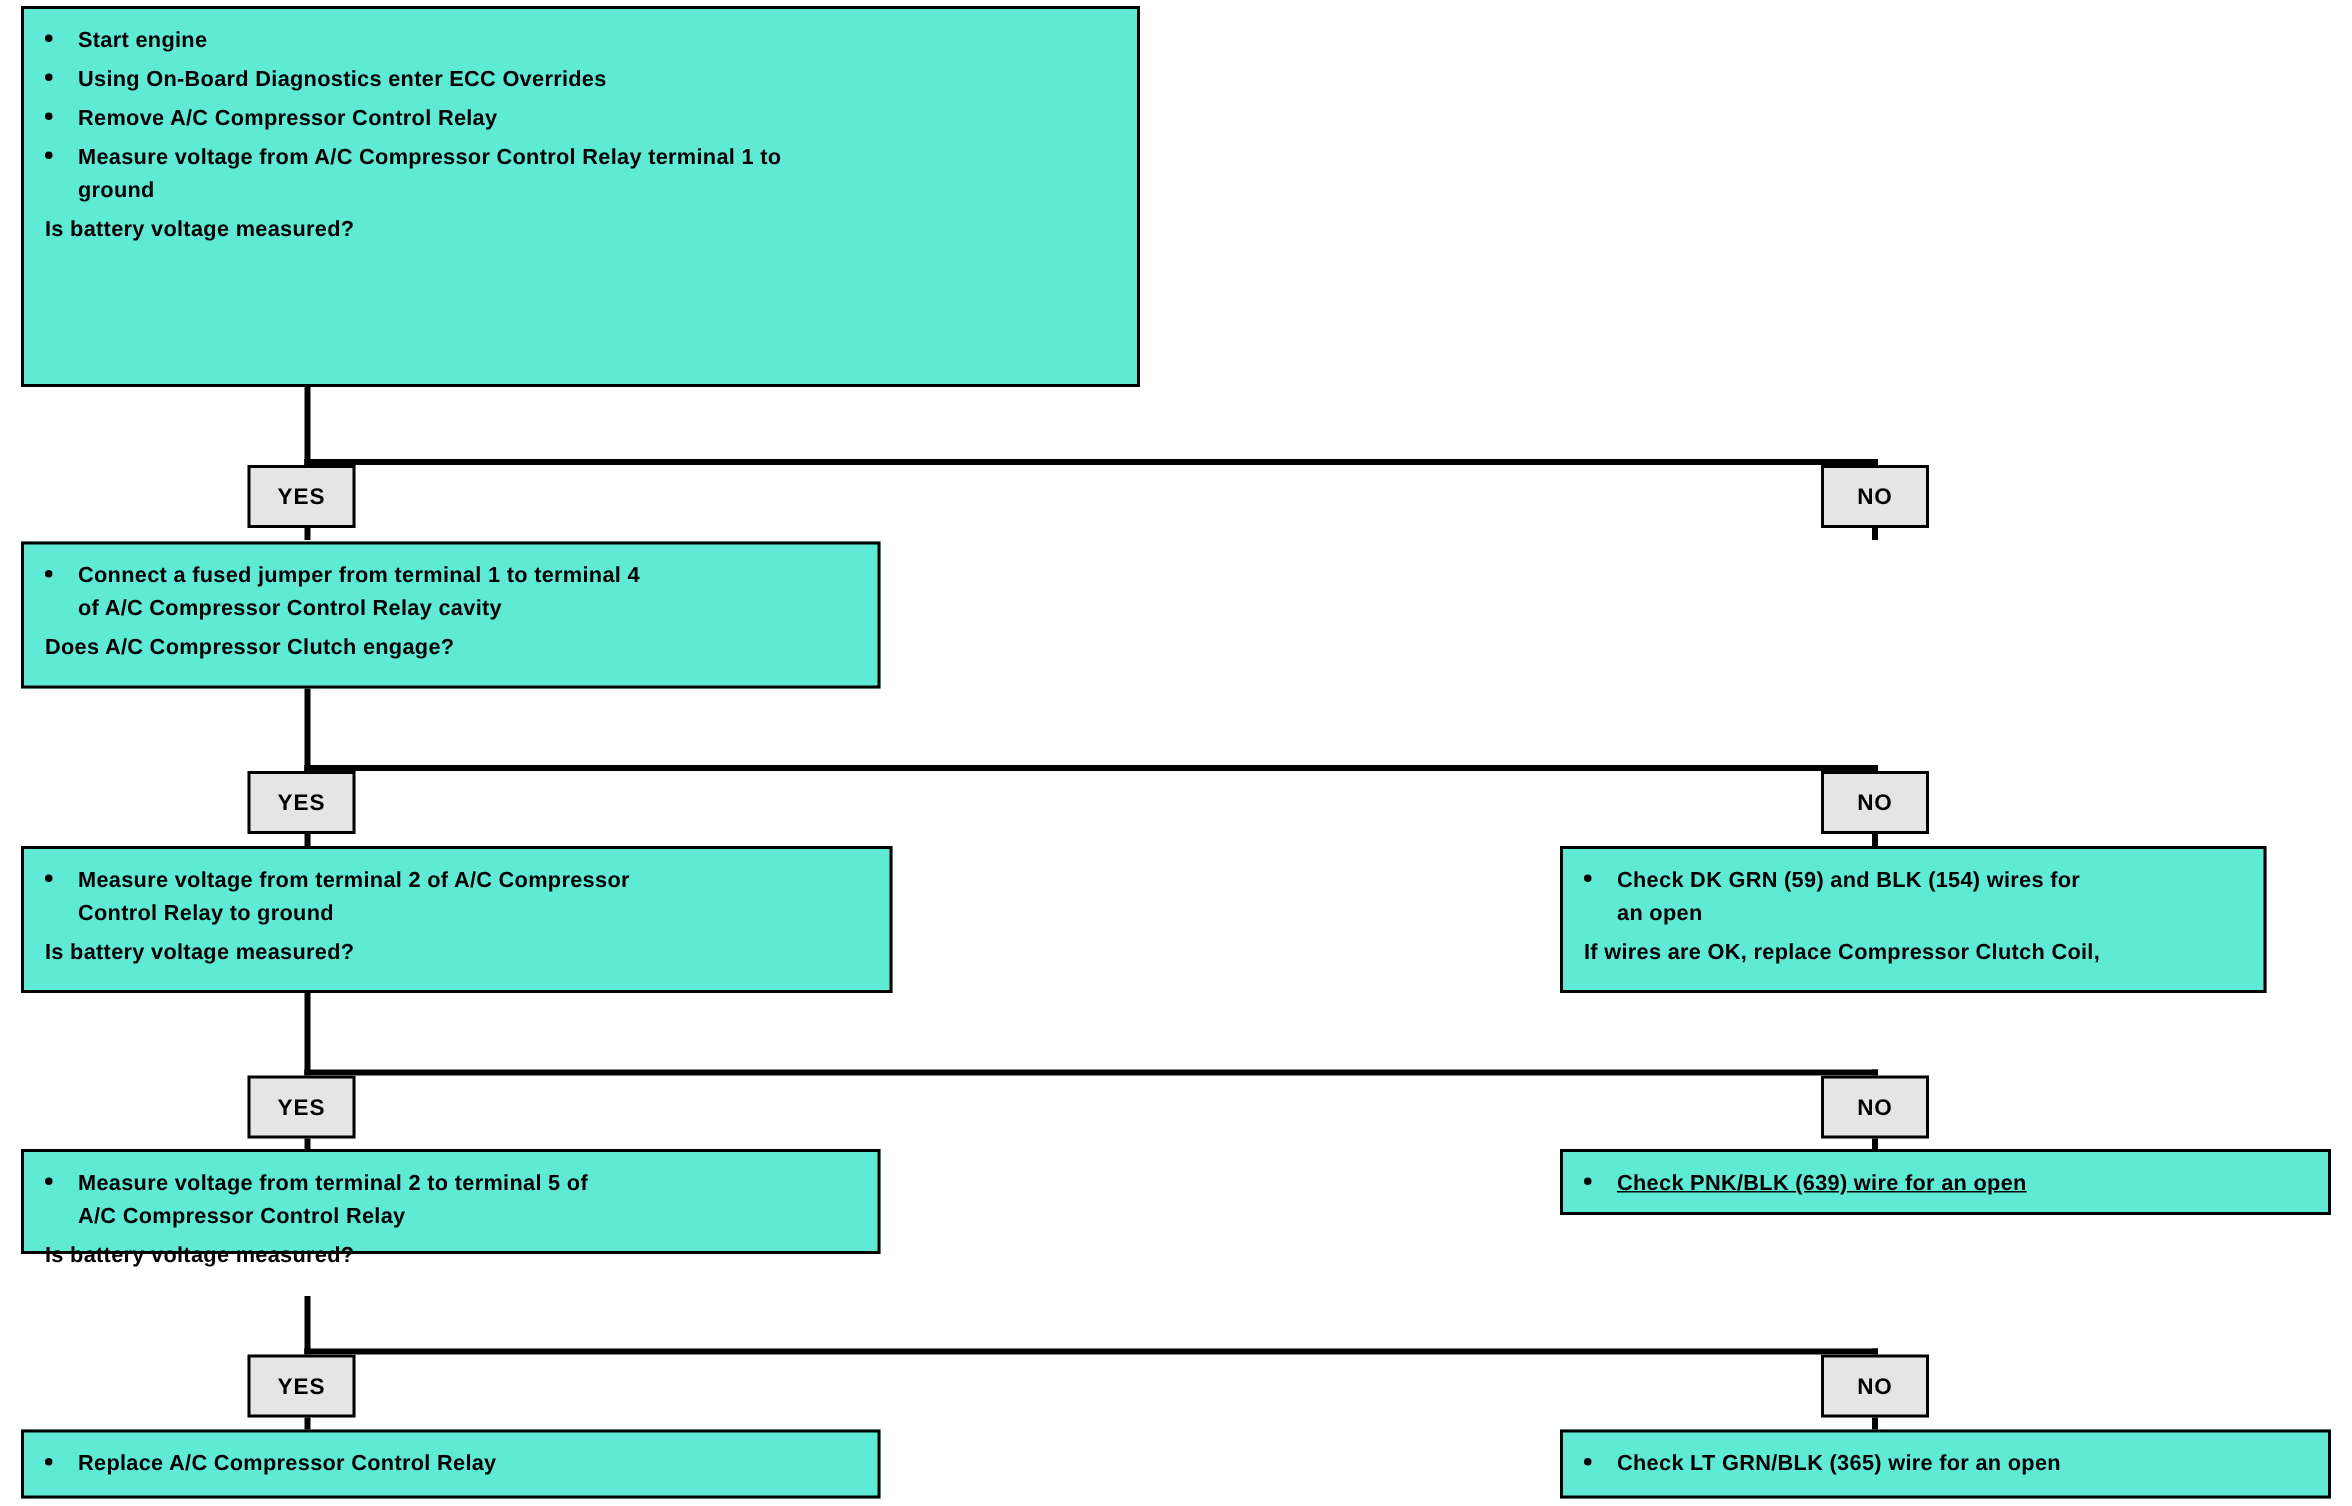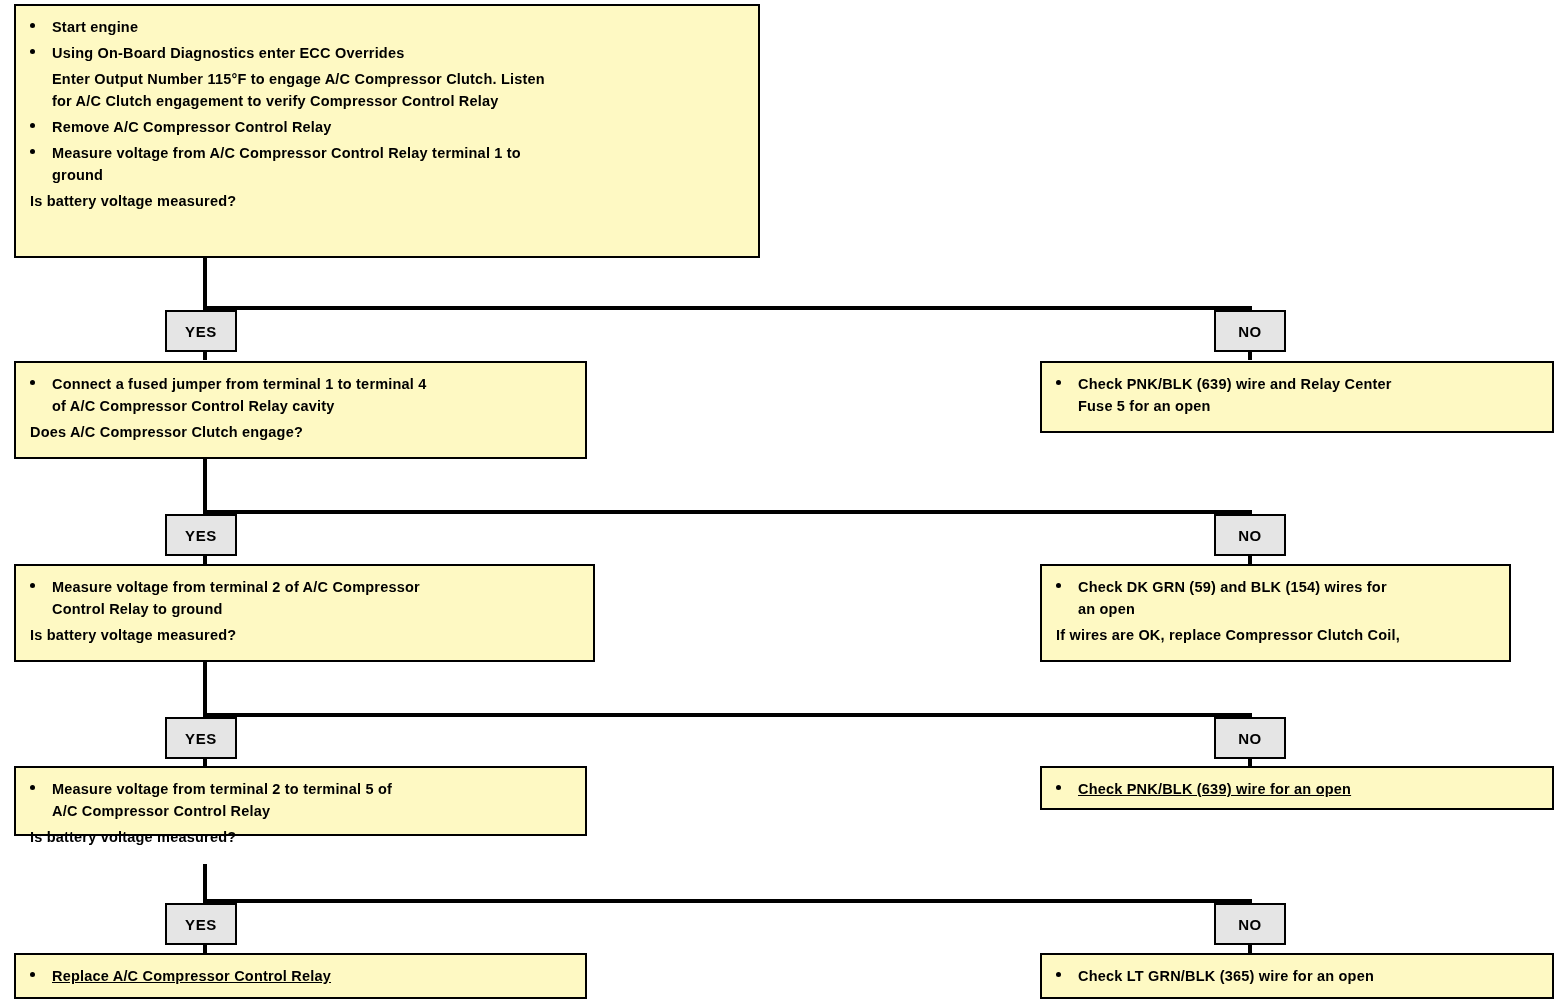--- a/index.html
+++ b/index.html
@@ -22,21 +22,21 @@
     top: 0;
     width: 1568px;
     height: 1004px;
   }
 
   
   .box {
     position: absolute;
     box-sizing: border-box;
     border: 2px solid #000;
-    background: #fef9c3;
+    background: #5eead4;
     padding: 10px 14px 8px 14px;
   }
 
   .bullet-line {
     display: flex;
     align-items: flex-start;
     margin: 0 0 4px 0;
   }
   .bullet-dot {
     flex: 0 0 auto;
@@ -107,22 +107,20 @@
 
   <div class="box" style="left:14px; top:4px; width:746px; height:254px;">
     <div class="bullet-line">
       <span class="bullet-dot"></span>
       <span class="bullet-text">Start engine</span>
     </div>
     <div class="bullet-line">
       <span class="bullet-dot"></span>
       <span class="bullet-text">Using On-Board Diagnostics  enter ECC Overrides</span>
     </div>
-    <div class="cont-text">Enter Output Number 115°F to engage A/C Compressor Clutch.  Listen
-for A/C Clutch engagement to verify Compressor Control Relay</div>
     <div class="bullet-line">
       <span class="bullet-dot"></span>
       <span class="bullet-text">Remove A/C Compressor Control Relay</span>
     </div>
     <div class="bullet-line">
       <span class="bullet-dot"></span>
       <span class="bullet-text">Measure voltage from A/C Compressor Control Relay terminal 1 to
 ground</span>
     </div>
     <div class="plain-text">Is battery voltage measured?</div>
@@ -142,27 +140,20 @@
 
   <div class="box" style="left:14px; top:361px; width:573px; height:98px;">
     <div class="bullet-line">
       <span class="bullet-dot"></span>
       <span class="bullet-text">Connect a fused jumper from terminal 1 to terminal 4
 of A/C Compressor Control Relay cavity</span>
     </div>
     <div class="plain-text">Does A/C Compressor Clutch engage?</div>
   </div>
 
-  <div class="box" style="left:1040px; top:361px; width:514px; height:72px;">
-    <div class="bullet-line">
-      <span class="bullet-dot"></span>
-      <span class="bullet-text">Check PNK/BLK (639) wire and Relay Center
-Fuse 5 for an open</span>
-    </div>
-  </div>
 
   <div class="conn-v" style="left:203px; top:459px; height:55px;"></div>
   <div class="conn-h" style="left:203px; top:510px; width:1049px;"></div>
   <div class="conn-v" style="left:1248px; top:510px; height:54px;"></div>
   <div class="conn-v" style="left:203px; top:510px; height:54px;"></div>
 
   <div class="tag" style="left:165px; top:514px;">
     <span>YES</span>
   </div>
   <div class="tag" style="left:1214px; top:514px;">
@@ -220,21 +211,21 @@
   <div class="conn-v" style="left:1248px; top:899px; height:54px;"></div>
   <div class="conn-v" style="left:203px; top:899px; height:54px;"></div>
 
   <div class="tag" style="left:165px; top:903px;">
     <span>YES</span>
   </div>
   <div class="tag" style="left:1214px; top:903px;">
     <span>NO</span>
   </div>
 
-  <div class="box" style="left:14px; top:953px; width:573px; height:46px;text-decoration:underline;">
+  <div class="box" style="left:14px; top:953px; width:573px; height:46px;">
     <div class="bullet-line">
       <span class="bullet-dot"></span>
       <span class="bullet-text">Replace A/C Compressor Control Relay</span>
     </div>
   </div>
 
   <div class="box" style="left:1040px; top:953px; width:514px; height:46px;">
     <div class="bullet-line">
       <span class="bullet-dot"></span>
       <span class="bullet-text">Check LT GRN/BLK (365) wire for an open</span>

